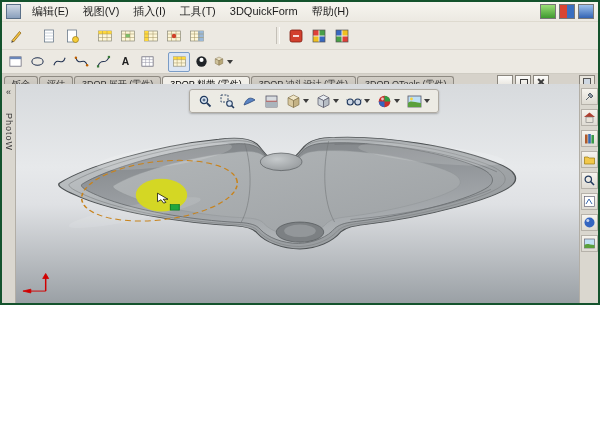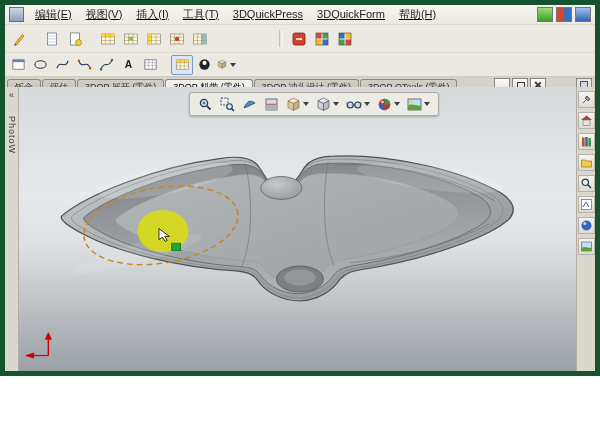--- a/index.html
+++ b/index.html
@@ -1,16 +1,16 @@
 <!DOCTYPE html>
 <html><head>
 <meta charset="utf-8">
 <style>
   html,body{margin:0;padding:0;width:600px;height:431px;overflow:hidden;font-family:"Liberation Sans",sans-serif;}
-  .window{position:relative;width:600px;height:376px;box-sizing:border-box;border:5px solid #14532d;background:#ece9e2;overflow:hidden;text-decoration:underline;}
+  .window{position:relative;width:600px;height:305px;box-sizing:border-box;border:2px solid #14532d;background:#ece9e2;overflow:hidden;}
 
   
   .menubar{height:19px;display:flex;align-items:center;background:linear-gradient(#f7f5ef,#ece9e2);border-bottom:1px solid #dedacf;font-size:11px;padding-left:3px;}
   .app-icon{width:13px;height:13px;margin:0 4px 0 1px;background:linear-gradient(#cfd8e4,#8aa0bc);border:1px solid #5a7088;}
   .menu-item{padding:2px 7px 3px;color:#1d1d1d;white-space:nowrap;cursor:default;}
   .menubar-right{margin-left:auto;display:flex;gap:3px;padding-right:4px;}
   .mb-icon{width:14px;height:13px;border:1px solid #777;}
   .mb-icon.g{background:linear-gradient(#9ade77,#3f9a2f);}
   .mb-icon.m{background:linear-gradient(90deg,#d84432 50%,#3a6fc0 50%);}
   .mb-icon.b{background:linear-gradient(#9ec2ee,#3464b4);}
@@ -63,21 +63,20 @@
 <body>
 
 <div class="window">
 
   <div class="menubar">
     <span class="app-icon"></span>
     <span class="menu-item">编辑(E)</span>
     <span class="menu-item">视图(V)</span>
     <span class="menu-item">插入(I)</span>
     <span class="menu-item">工具(T)</span>
-    <span class="menu-item">3DQuickPress</span>
     <span class="menu-item">3DQuickForm</span>
     <span class="menu-item">帮助(H)</span>
     <div class="menubar-right">
       <span class="mb-icon g"></span>
       <span class="mb-icon m"></span>
       <span class="mb-icon b"></span>
     </div>
   </div>
 
   <div class="toolbar t1">

